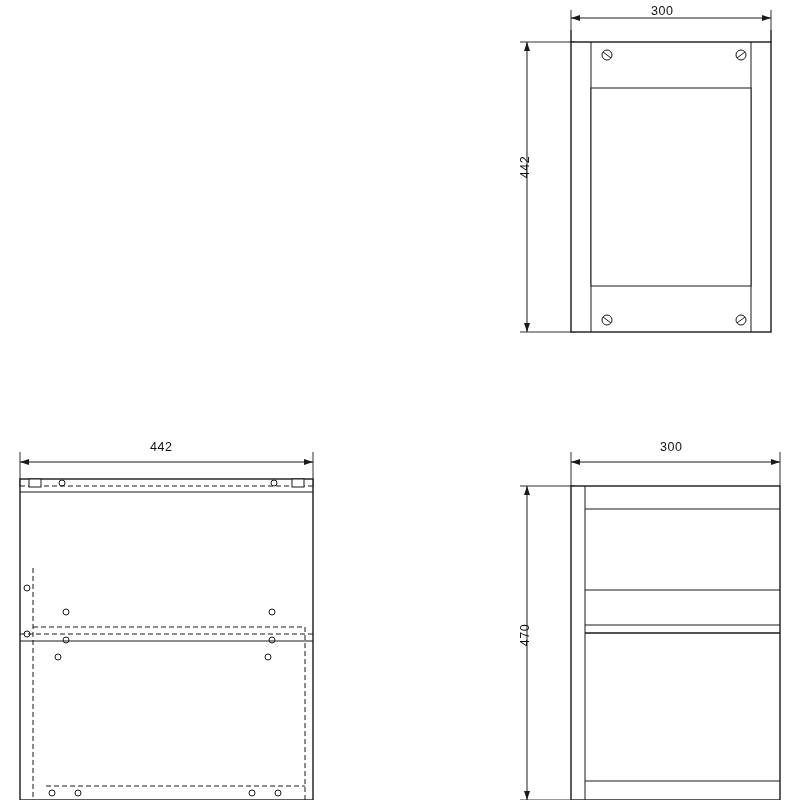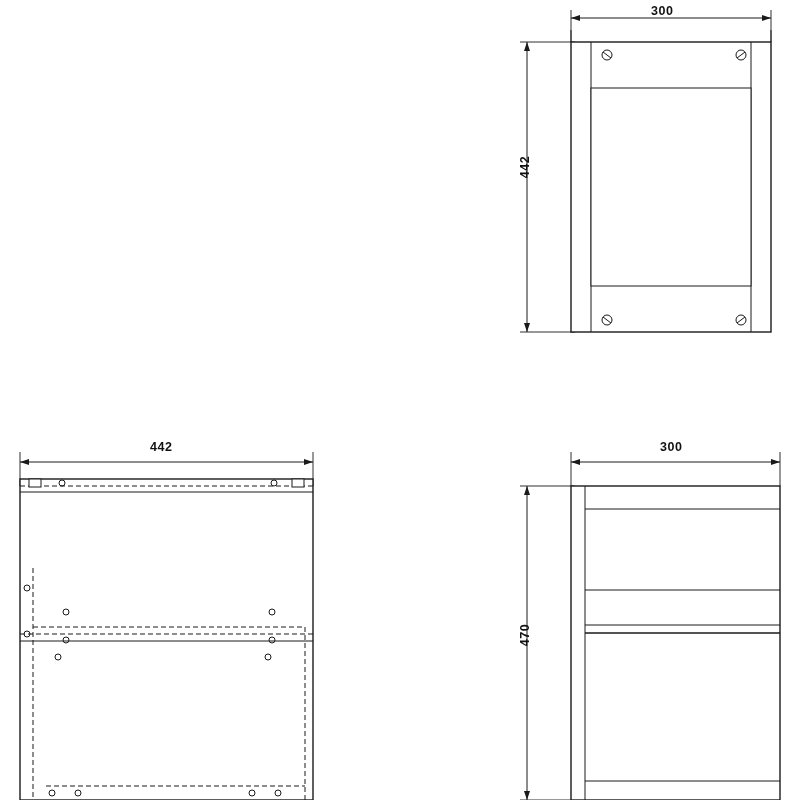--- a/index.html
+++ b/index.html
@@ -13,21 +13,20 @@
     font-family: "Liberation Sans", sans-serif;
     color: #1a1a1a;
     position: relative;
     overflow: hidden;
   }
   .canvas {
     position: absolute;
     left: 0; top: 0;
     width: 800px;
     height: 800px;
-    font-weight: bold;
   }
   .dim-label {
     position: absolute;
     font-family: "Liberation Sans", sans-serif;
     font-size: 12.5px;
     color: #111;
     letter-spacing: 0.5px;
     white-space: nowrap;
   }
   .dim-label.vertical {

